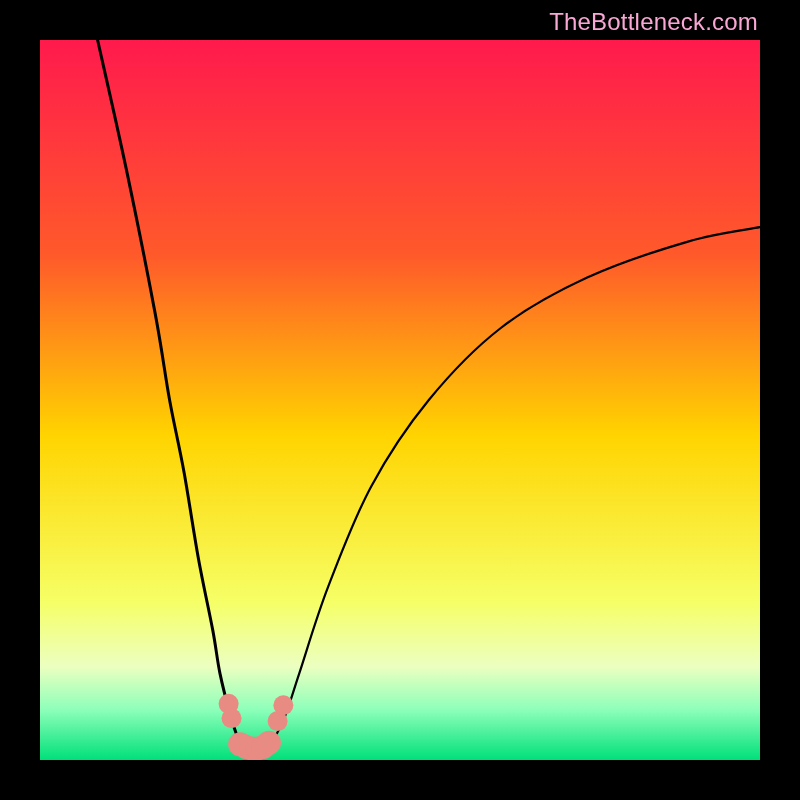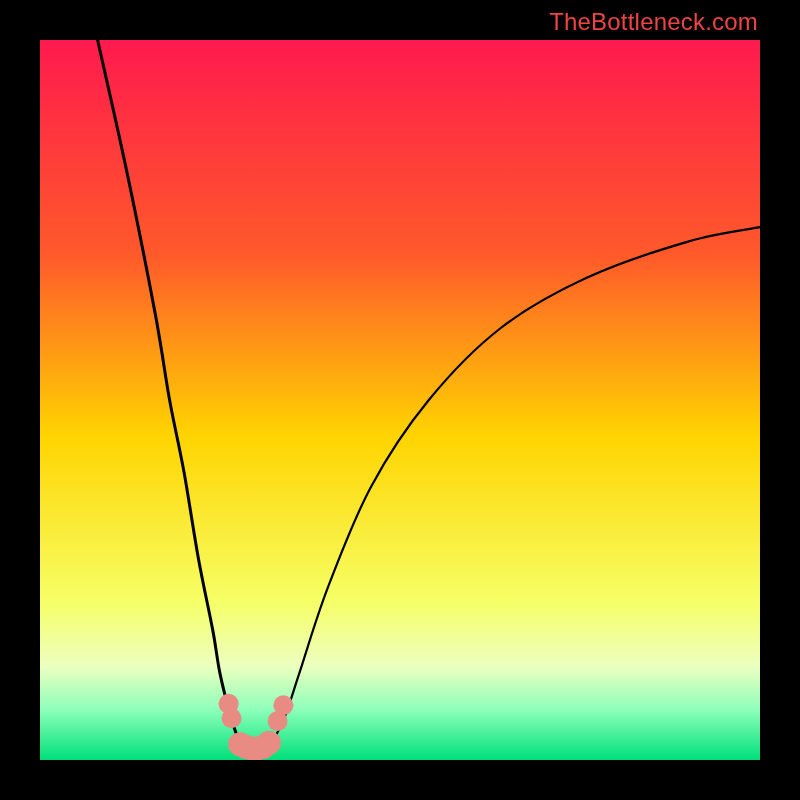--- a/index.html
+++ b/index.html
@@ -32,21 +32,21 @@
     top: 0;
     width: 100%;
     height: 100%;
   }
   .watermark {
     position: absolute;
     top: 8px;
     right: 42px;
     font-family: Arial, Helvetica, sans-serif;
     font-size: 24px;
-    color: #ef4444;
+    color: #f9a8d4;
     letter-spacing: 0.2px;
   }
   svg.curves {
     position: absolute;
     left: 0;
     top: 0;
     width: 100%;
     height: 100%;
   }
 </style>

